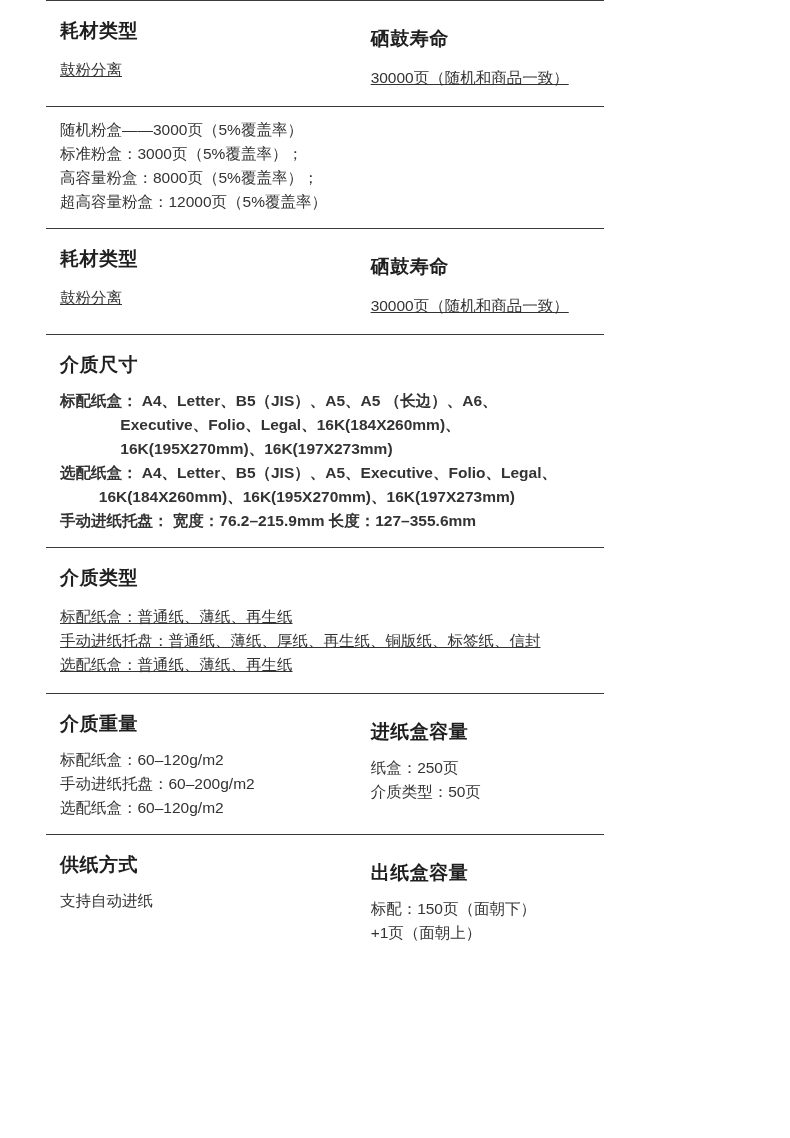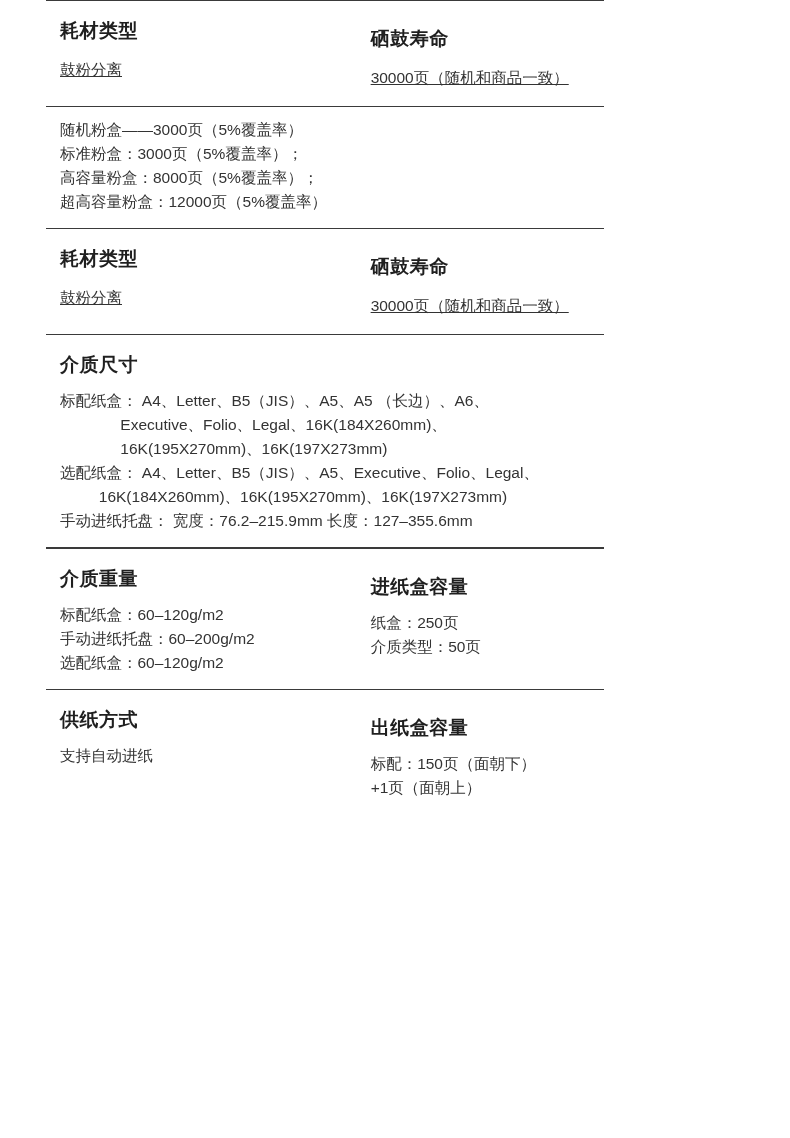--- a/index.html
+++ b/index.html
@@ -69,20 +69,21 @@
     padding-top: 14px;
     padding-bottom: 16px;
     text-decoration: underline;
   }
   .body-pad-tight {
     padding-top: 11px;
     padding-bottom: 14px;
   }
   .indent-hang {
     white-space: pre-wrap;
+    font-weight: bold;
   }
 </style>
 </head>
 <body>
 
 <div class="sheet">
 
   <div class="spec-block">
     <div class="divider"></div>
     <div class="row">
@@ -130,20 +131,24 @@
               16K(195X270mm)、16K(197X273mm)
 选配纸盒： A4、Letter、B5（JIS）、A5、Executive、Folio、Legal、
          16K(184X260mm)、16K(195X270mm)、16K(197X273mm)
 手动进纸托盘： 宽度：76.2–215.9mm 长度：127–355.6mm</div>
     </div>
   </div>
 
   <div class="spec-block">
     <div class="divider"></div>
     <div class="col col-full">
+      <div class="title title-pad">介质类型</div>
+      <div class="body-text body-pad">标配纸盒：普通纸、薄纸、再生纸
+手动进纸托盘：普通纸、薄纸、厚纸、再生纸、铜版纸、标签纸、信封
+选配纸盒：普通纸、薄纸、再生纸</div>
     </div>
   </div>
 
   <div class="spec-block">
     <div class="divider"></div>
     <div class="row">
       <div class="col col-left">
         <div class="title title-pad">介质重量</div>
         <div class="body-text body-pad-tight">标配纸盒：60–120g/m2
 手动进纸托盘：60–200g/m2

